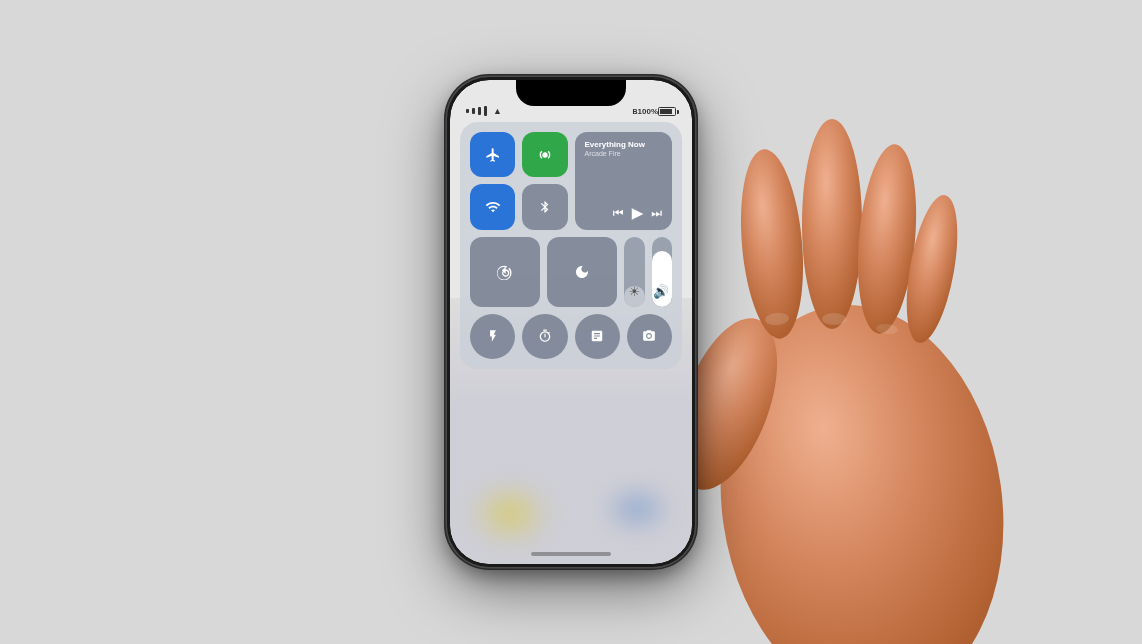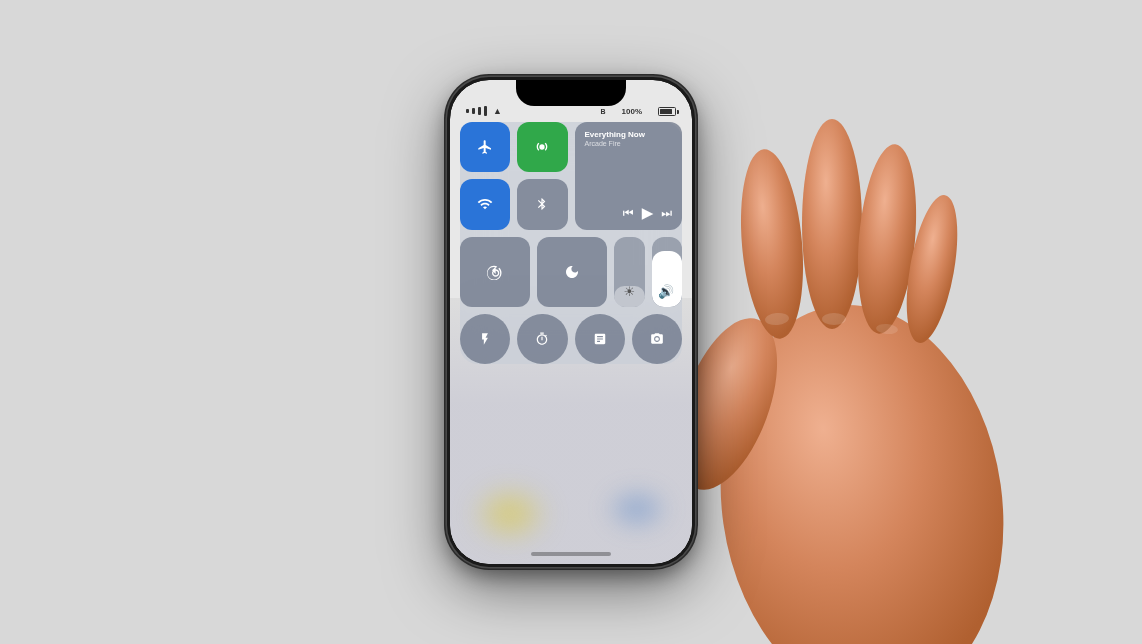--- a/index.html
+++ b/index.html
@@ -142,21 +142,21 @@
     .wifi-icon {
       font-size: 9px;
       color: #333;
       margin-left: 3px;
     }
 
     .status-right {
       margin-left: auto;
       display: flex;
       align-items: center;
-      gap: 16px;
+      gap: 0;
       font-size: 8px;
       color: #333;
       font-weight: 600;
     }
 
     .battery-icon {
       width: 18px;
       height: 9px;
       border: 1.5px solid #333;
       border-radius: 1.5px;
@@ -201,20 +201,21 @@
     
     .control-center {
       position: absolute;
       top: 42px;
       left: 10px;
       right: 10px;
       background: rgba(200, 205, 215, 0.75);
       backdrop-filter: blur(20px);
       -webkit-backdrop-filter: blur(20px);
       border-radius: 18px;
+      padding: 10px;
       z-index: 12;
     }
 
     
     .cc-top {
       display: grid;
       grid-template-columns: 1fr 1fr;
       gap: 7px;
       margin-bottom: 7px;
     }

